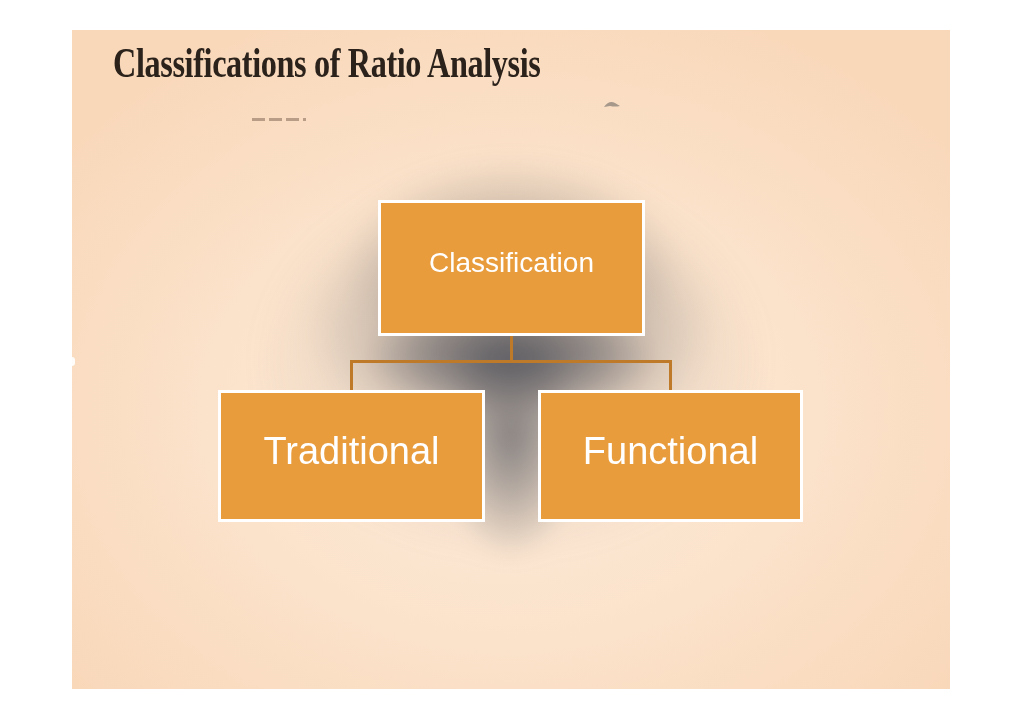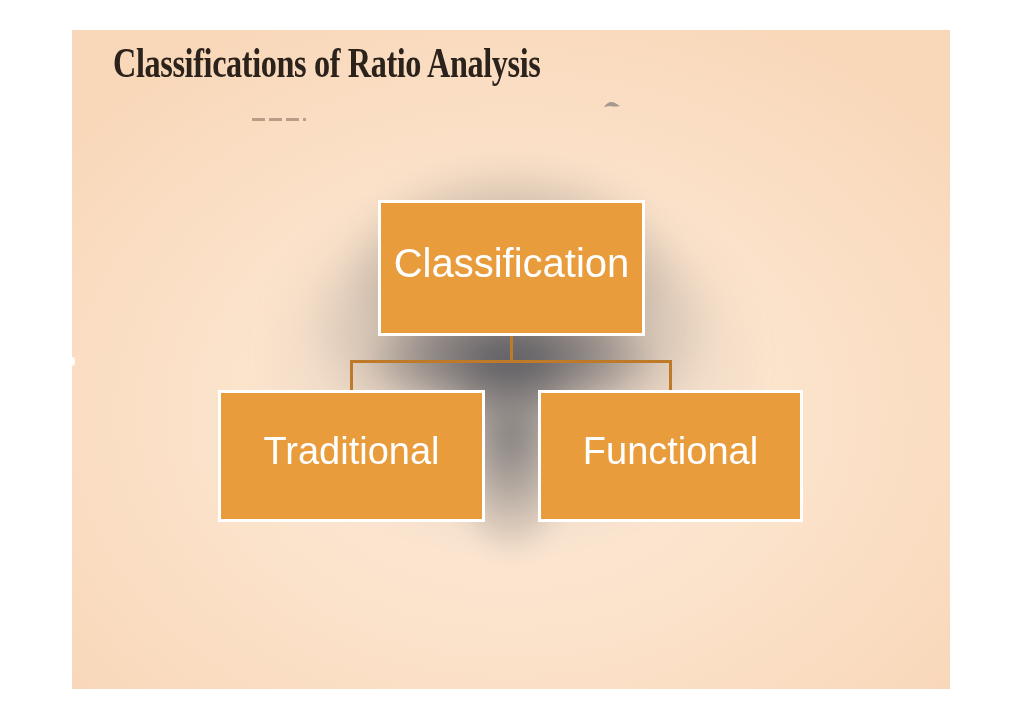--- a/index.html
+++ b/index.html
@@ -47,21 +47,21 @@
   .conn-right-drop{left:597px;top:330px;width:3px;height:32px;}
   .node{
     position:absolute;box-sizing:border-box;
     background:var(--box-fill,#E89C3C);
     border:3px solid var(--box-border,#FFFFFF);
     color:var(--box-text,#FFFFFF);
     display:flex;align-items:center;justify-content:center;
     padding-bottom:10px;
     text-align:center;
   }
-  .node-root{left:306px;top:170px;width:267px;height:136px;font-size:40px;align-items:center;}
+  .node-root{left:306px;top:170px;width:267px;height:136px;font-size:28px;align-items:center;}
   .node-child-left {left:146px;top:360px;width:267px;height:132px;font-size:38px;}
   .node-child-right{left:466px;top:360px;width:265px;height:132px;font-size:38px;}
   
   .caption-smudge{
     position:absolute;left:180px;top:88px;width:54px;height:3px;
     background:repeating-linear-gradient(90deg,
       rgba(80,55,40,0.55) 0 13px, rgba(80,55,40,0) 13px 17px);
     opacity:0.7;
   }
   

